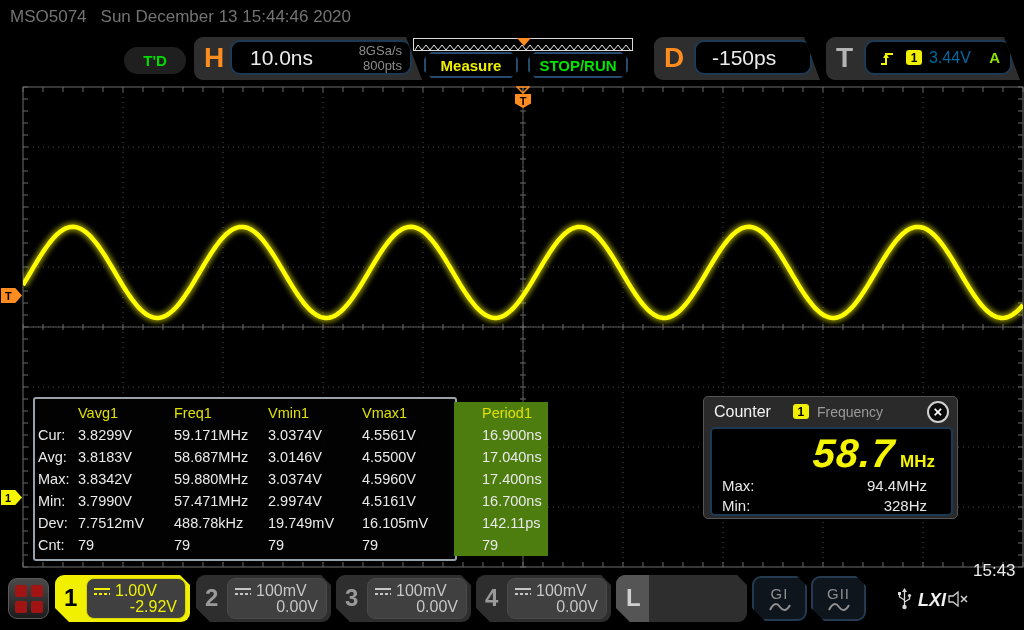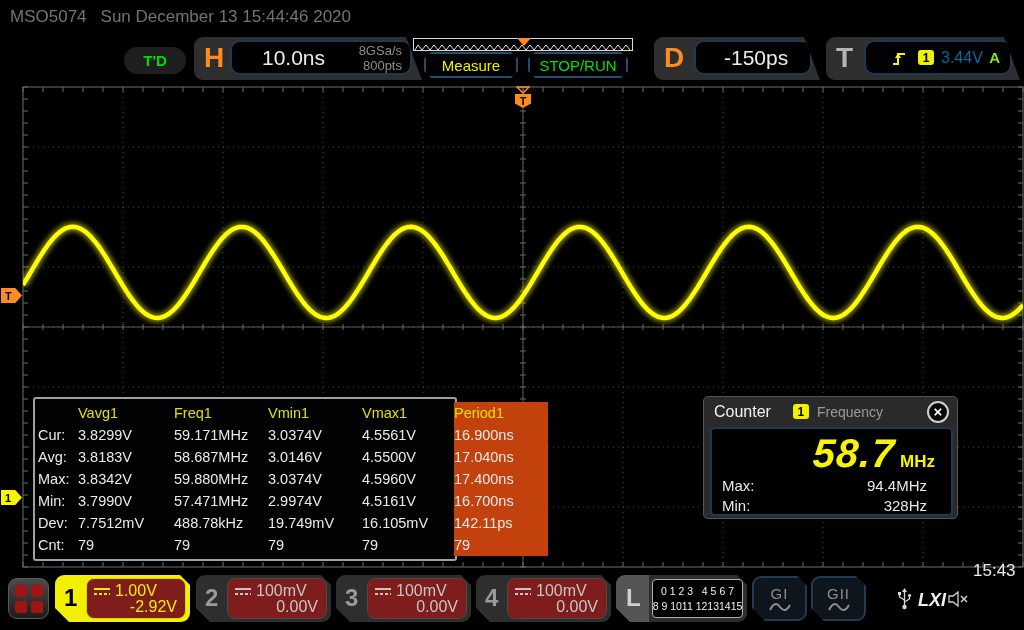--- a/index.html
+++ b/index.html
@@ -14,40 +14,40 @@
   
   #logo{left:8px;top:40px;font-family:"DejaVu Serif",serif;font-weight:bold;
         font-size:31px;color:#f5e300;letter-spacing:-1px;}
   #trigd{left:124px;top:47px;width:62px;height:27px;background:#1f1f1f;border-radius:14px;
          display:flex;align-items:center;justify-content:center;color:#00dc00;
          font-weight:bold;font-size:15px;}
   .hdr-block{top:37px;height:43px;background:#2e2e2e;border-radius:9px 0 0 9px;
              clip-path:polygon(0 0,calc(100% - 16px) 0,100% 100%,0 100%);}
   .hdr-letter{position:absolute;left:10px;top:5px;font-size:28px;font-weight:bold;color:#ff8c1e;}
   .hdr-inner{position:absolute;top:3px;height:35px;background:#000;border:2px solid #1d3a55;
-             border-radius:10px;box-sizing:border-box;display:flex;align-items:center;padding-left:12px;}
+             border-radius:10px;box-sizing:border-box;display:flex;align-items:center;}
   #hblock{left:194px;width:228px;}
   #hblock .hdr-inner{left:36px;width:182px;}
   #h-time{font-size:21px;color:#ececec;margin-left:18px;}
   #h-rates{margin-left:auto;margin-right:8px;text-align:right;font-size:13px;color:#8c8c8c;line-height:15px;}
   #dblock{left:654px;width:166px;}
   #dblock .hdr-inner{left:40px;width:118px;}
   #d-delay{font-size:21px;color:#ececec;margin-left:16px;}
   #tblock{left:826px;width:194px;}
   #tblock .hdr-letter{color:#b4b4b4;}
   #tblock .hdr-inner{left:38px;width:148px;}
   #t-badge{width:16px;height:15px;background:#f0f000;border-radius:3px;color:#000;
            font-size:12px;font-weight:bold;display:flex;align-items:center;justify-content:center;
            margin-left:10px;}
   #t-level{color:#0369a1;font-size:16px;margin-left:7px;}
   #t-sweep{color:#8ce600;font-size:15px;font-weight:bold;margin-left:auto;margin-right:10px;}
 
   .chamfer-btn{top:52px;height:26px;background:#000;border:2px solid #27496b;border-radius:6px;
                box-sizing:border-box;display:flex;align-items:center;justify-content:center;
-               font-size:15px;font-weight:normal;
+               font-size:15px;font-weight:bold;
                clip-path:polygon(7px 0,calc(100% - 7px) 0,100% 7px,100% calc(100% - 7px),calc(100% - 7px) 100%,7px 100%,0 calc(100% - 7px),0 7px);}
   #btn-measure{left:424px;width:94px;color:#f0f000;}
   #btn-stoprun{left:528px;width:100px;color:#00e400;}
 
   #posbar{left:413px;top:38px;width:220px;height:13px;border:1px solid #dcdcdc;background:#000;box-sizing:border-box;}
   #postri{left:517px;top:38px;width:0;height:0;border-left:7px solid transparent;
           border-right:7px solid transparent;border-top:8px solid #ff8c1e;}
 
   
   #scope{left:0;top:0;width:1024px;height:630px;}
@@ -62,21 +62,21 @@
                 font-size:11px;font-weight:bold;display:flex;align-items:center;justify-content:center;
                 clip-path:polygon(0 0,100% 0,100% 68%,50% 100%,0 68%);}
 
   
   #mtable{left:33px;top:397px;width:424px;background:rgba(2,2,2,.93);
           border:2px solid #97a2ab;border-radius:3px;box-sizing:border-box;
           display:grid;grid-template-columns:40px 96px 94px 94px 92px 94px;
           grid-auto-rows:22px;padding:3px 0 3px 3px;font-size:14.5px;}
   .mt-cell{display:flex;align-items:center;color:#eaeaea;}
   .mt-h{color:#e0e000;}
-  .mt-sel{background:#c2410c;}
+  .mt-sel{background:#4d7c0f;padding-left:28px;}
 
   
   #counter{left:703px;top:396px;width:255px;height:123px;background:#2a2a2a;
            border:1px solid #555;border-radius:5px;box-sizing:border-box;}
   #counter-titlebar{position:absolute;left:0;top:0;right:0;height:29px;display:flex;align-items:center;}
   #counter-title{font-size:16px;color:#f2f2f2;margin-left:10px;}
   #counter-badge{width:16px;height:15px;background:#f0f000;border-radius:3px;color:#000;font-size:12px;
                  font-weight:bold;display:flex;align-items:center;justify-content:center;margin-left:22px;}
   #counter-mode{font-size:14px;color:#9a9a9a;margin-left:8px;}
   #counter-close{margin-left:auto;margin-right:8px;width:22px;height:22px;border:2px solid #d0d0d0;
@@ -96,21 +96,21 @@
   
   #menu-btn{left:8px;top:578px;width:41px;height:41px;border-radius:9px;
             background:linear-gradient(#4a4a4a,#1c1c1c);border:1px solid #5a5a5a;box-sizing:border-box;
             display:grid;grid-template-columns:12px 12px;grid-template-rows:12px 12px;gap:4px;
             align-content:center;justify-content:center;}
   .menu-sq{background:#a01414;border-radius:2px;}
 
   .chbtn{top:575px;width:135px;height:47px;border-radius:9px;
          clip-path:polygon(0 0,calc(100% - 10px) 0,100% 10px,100% 100%,14px 100%,0 calc(100% - 14px));}
   .chbtn .chnum{position:absolute;left:9px;top:9px;font-size:24px;font-weight:bold;}
-  .chbtn .chinner{position:absolute;left:31px;top:3px;width:100px;height:41px;background:#7f1d1d;
+  .chbtn .chinner{position:absolute;left:31px;top:3px;width:100px;height:41px;background:#404040;
                   border-radius:8px;box-sizing:border-box;text-decoration:underline;}
   .chbtn .chrow1{position:absolute;left:7px;top:3px;display:flex;align-items:center;gap:5px;font-size:16px;}
   .chbtn .chrow2{position:absolute;right:8px;bottom:2px;font-size:16px;}
   .ch-off{background:#2e2e2e;}
   .ch-off .chnum{color:#9a9a9a;}
   .ch-off .chinner{border:1px solid #4a4a4a;}
   .ch-off .chrow1,.ch-off .chrow2{color:#c6c6c6;}
   .ch-on{background:#f0f000;}
   .ch-on .chnum{color:#000;}
   .ch-on .chinner{border:1.5px solid #d8d800;}
@@ -371,24 +371,20 @@
           </span>
         <span>100mV</span>
         </span>
       <span class="chrow2">0.00V</span>
     </div>
   </div>
 
   <div class="abs" id="lblock">
     <span id="ltab"></span>
     <span id="lletter">L</span>
-    <div id="lbox">
-      <span>0 1 2 3   4 5 6 7</span>
-      <span>8 9 1011 12131415</span>
-    </div>
   </div>
 
   <div class="abs genbtn" id="gen1">
     <span class="genlabel">GI</span>
     <svg width="24" height="11">
       <path d="M2,8 Q7,-2 12,5 Q17,12 22,3" stroke="#8e8e8e" stroke-width="2" fill="none"></path>
     </svg>
   </div>
   <div class="abs genbtn" id="gen2">
     <span class="genlabel">GII</span>

